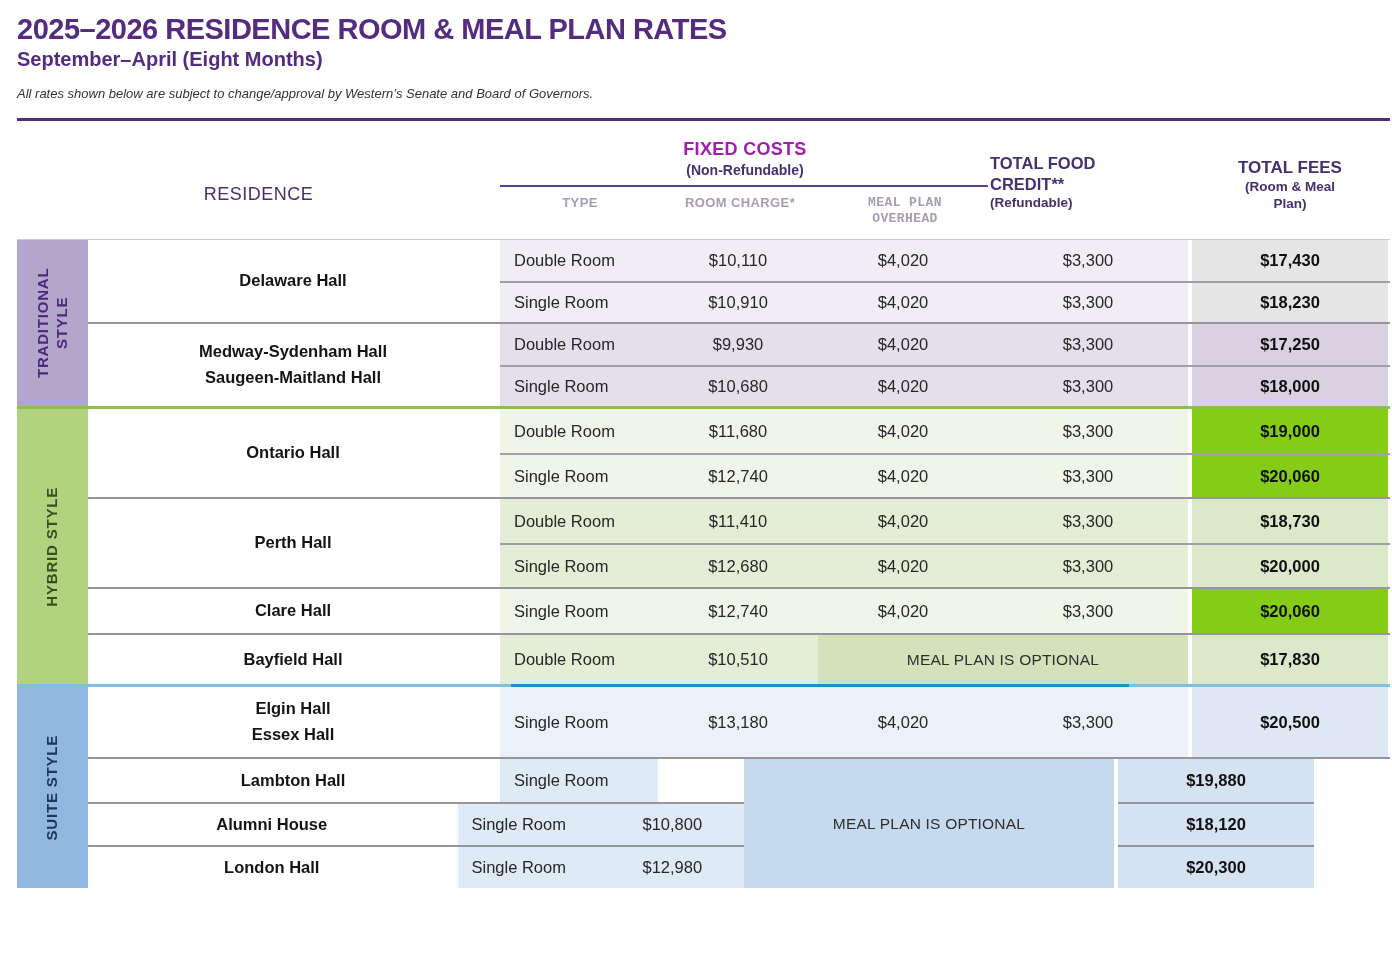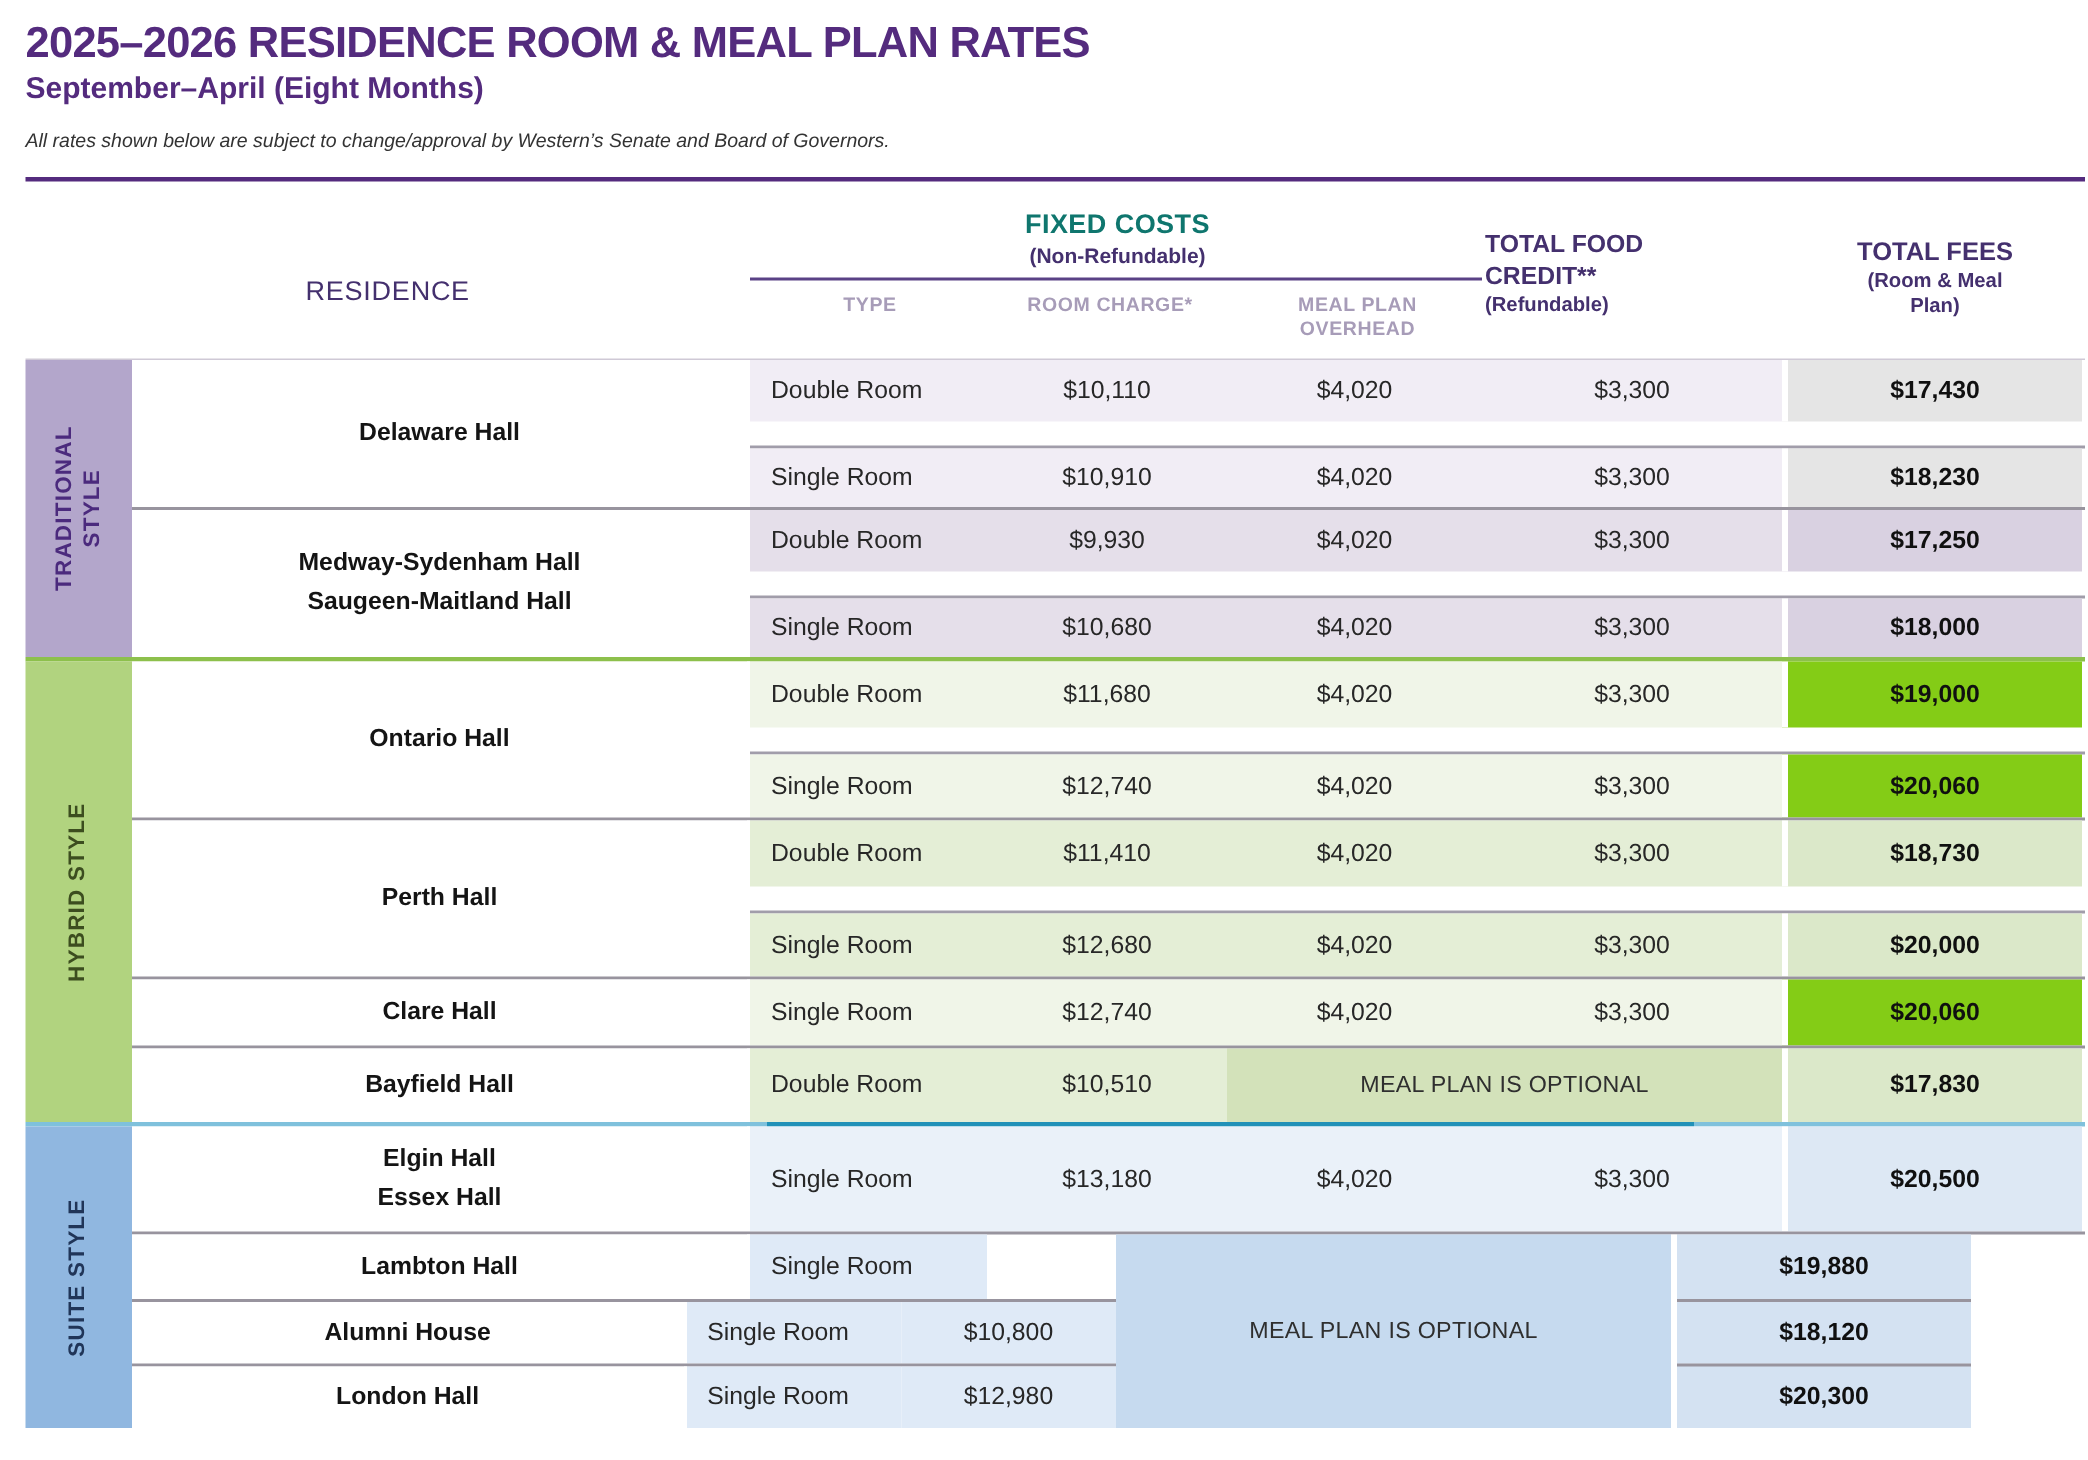--- a/index.html
+++ b/index.html
@@ -29,32 +29,32 @@
   .title-rule { height: 3px; background: #542b7e; width: 1373px; margin-top: 17px; }
 
   
   .thead { display: flex; margin-top: 10px; height: 108px; width: 1373px; }
   .h-res {
     width: 483px; display: flex; align-items: flex-end; justify-content: center;
     padding-bottom: 34px;
     font-size: 18px; font-weight: normal; color: #44306e; letter-spacing: .5px;
   }
   .h-fixed { width: 490px; display: flex; flex-direction: column; }
-  .h-fixed-title { text-align: center; font-size: 18px; font-weight: bold; color: #0f766e; padding-top: 8px; letter-spacing:.3px; }
+  .h-fixed-title { text-align: center; font-size: 18px; font-weight: bold; color: #a21caf; padding-top: 8px; letter-spacing:.3px; }
   .h-fixed-sub   { text-align: center; font-size: 14px; font-weight: bold; color: #44306e; margin-top: 2px; padding-bottom: 7px; }
   .h-fixed-rule  { height: 2px; background: #5a4286; width: 488px; }
   .h-sublabels { display: flex; margin-top: 8px; }
   .h-sub {
     font-size: 13px; font-weight: bold; color: #a79cb8; letter-spacing:.4px;
     text-align: center; line-height: 1.2; text-transform: uppercase;
     display:flex; align-items:flex-start; justify-content:center;
   }
   .h-sub-type { width: 160px; }
   .h-sub-room { width: 160px; }
-  .h-sub-overhead { width: 170px; }
+  .h-sub-overhead { width: 170px; font-family: Liberation Mono, monospace; }
   .h-sub-overhead span { display:inline-block; width: 92px; }
   .h-credit {
     width: 200px; text-align: left; padding-top: 22px;
     font-size: 16.5px; font-weight: bold; color: #44306e; line-height: 1.25;
   }
   .h-credit .big { display:inline-block; width: 140px; }
   .h-credit .small, .h-fees .small { font-size: 13.5px; display:block; margin-top: 1px; }
   .h-fees {
     width: 200px; text-align: center; padding-top: 26px;
     font-size: 17px; font-weight: bold; color: #44306e; line-height: 1.25;
@@ -78,21 +78,21 @@
 
   .sec-body { width: 1302px; display: flex; flex-direction: column; }
   .group { display: flex; }
   .group + .group, .sb-row + .sb-row { border-top: 2px solid #98949e; }
   .res-cell {
     width: 412px; background: #fff; border-right: 2px solid #fff;
     display: flex; flex-direction: column; align-items: center; justify-content: center;
     font-weight: bold; font-size: 16.5px; color: #141414; line-height: 1.55;
     text-align: center;
   }
-  .rows { display: flex; flex-direction: column; flex: 1; gap: 16px; }
+  .rows { display: flex; flex-direction: column; flex: 1; }
   .row { display: flex; }
   .row + .row { border-top: 2px solid #a19daa; }
   .cell { display: flex; align-items: center; justify-content: center; font-size: 16.5px; color: #272727; }
   .c-type  { width: 158px; justify-content: flex-start; padding-left: 14px; }
   .c-room  { width: 160px; }
   .c-over  { width: 170px; }
   .c-cred  { width: 200px; }
   .c-fees  { width: 200px; font-weight: bold; color: #101010; border-left: 4px solid #fff; }
   .c-merged{ width: 370px; font-size: 15.5px; color: #2f2f2f; letter-spacing:.2px; }
 

